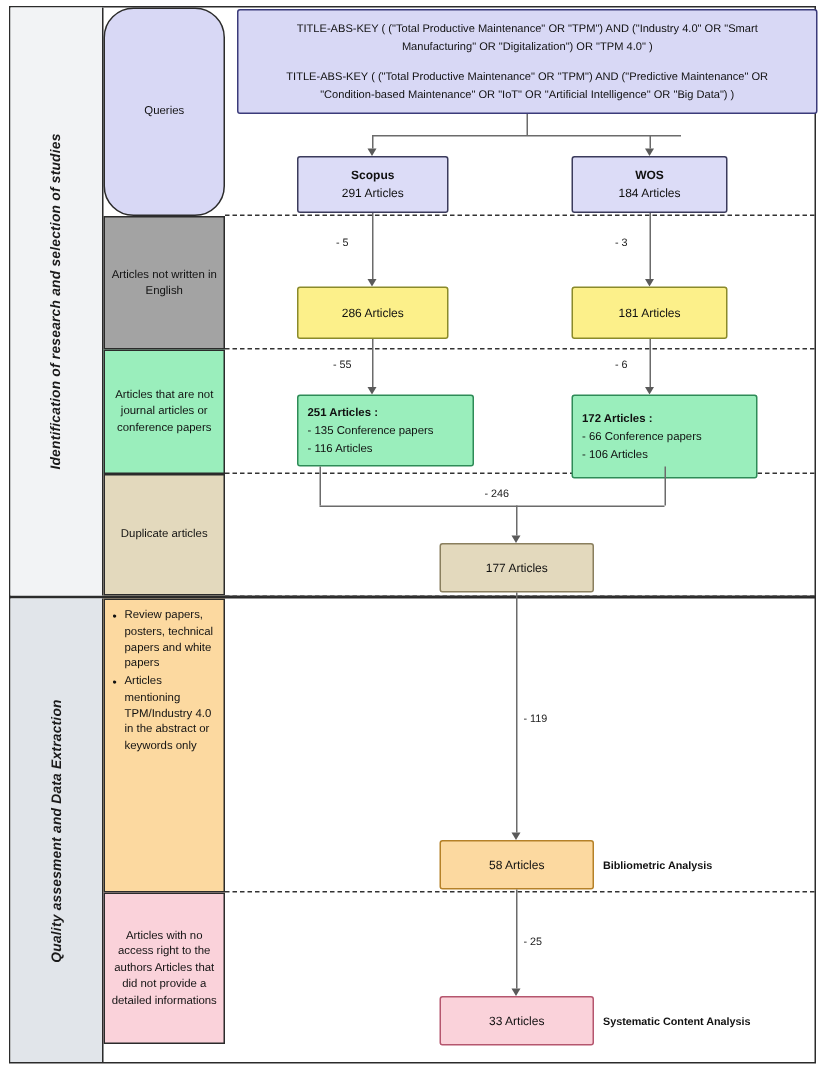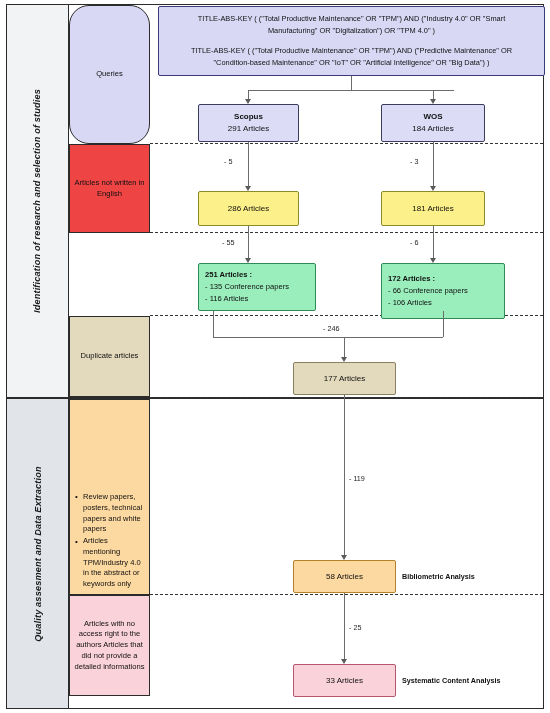--- a/index.html
+++ b/index.html
@@ -59,25 +59,25 @@
     align-items:center;
     justify-content:center;
     text-align:center;
     font-size:7.6px;
     line-height:1.42;
     color:#111;
     padding:2px 4px;
     overflow:hidden;
   }
   #crit-queries{ top:5px;   height:139px; background:#d8d8f5;border-radius:20px; }
-  #crit-lang{    top:144px; height:89px;  background:#ef4444; }
+  #crit-lang{    top:144px; height:89px;  background:#a3a3a3; }
   #crit-type{    top:233px; height:83px;  background:#9aeebc; }
   #crit-dup{     top:316px; height:81px;  background:#e3d9bd; }
   #crit-quality{ top:399px; height:196px; background:#fcd9a0;
-                 align-items:flex-end; justify-content:flex-start;
+                 align-items:flex-start; justify-content:flex-start;
                  text-align:left; padding:5px 4px 3px 4px; }
   #crit-access{  top:595px; height:101px; background:#fad2da; }
 
   .crit ul{
     margin:0; padding:0 0 0 8px; list-style:none;
   }
   .crit li{
     position:relative; margin:0 0 1px 0; padding-left:1px;
   }
   .crit li::before{
@@ -193,20 +193,21 @@
 
   <div class="stage-col" id="stage-top">
     <div class="stage-label">Identification of research and selection of studies</div>
   </div>
   <div class="stage-col" id="stage-bottom">
     <div class="stage-label">Quality assesment and Data Extraction</div>
   </div>
 
   <div class="crit" id="crit-queries">Queries</div>
   <div class="crit" id="crit-lang">Articles not written in English</div>
+  <div class="crit" id="crit-type">Articles that are not journal articles or conference papers</div>
   <div class="crit" id="crit-dup">Duplicate articles</div>
   <div class="crit" id="crit-quality">
     <ul>
       <li>Review papers, posters, technical papers and white papers</li>
       <li>Articles mentioning TPM/Industry 4.0 in the abstract or keywords only</li>
     </ul>
   </div>
   <div class="crit" id="crit-access">Articles with no access right to the authors Articles that did not provide a detailed informations</div>
 
   <div class="dash" id="dash-1"></div>

